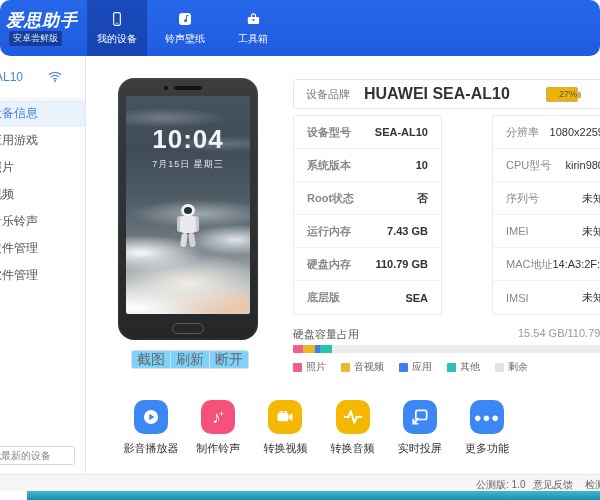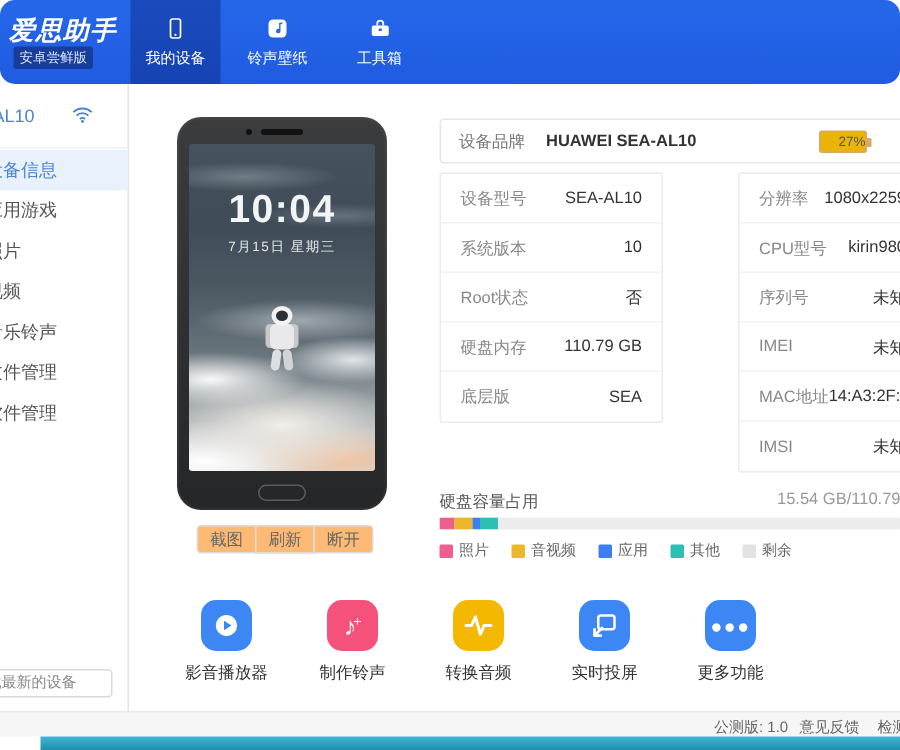--- a/index.html
+++ b/index.html
@@ -71,40 +71,40 @@
   .astro .visor { position:absolute; left:8px; top:3px; width:8px; height:7px;
                   background:#2b3138; border-radius:50%; }
   .astro .torso { position:absolute; left:4px; top:12px; width:16px; height:17px;
                   background:#e9e9ec; border-radius:4px; }
   .astro .leg-l { position:absolute; left:5px; top:29px; width:6px; height:14px;
                   background:#dddee1; border-radius:3px; transform:rotate(8deg); }
   .astro .leg-r { position:absolute; left:13px; top:29px; width:6px; height:14px;
                   background:#d2d3d6; border-radius:3px; transform:rotate(-8deg); }
 
   .shot-btns { position:absolute; left:131px; top:350px; display:flex; }
-  .pbtn { width:40px; height:19px; background:#fdba74; border:1px solid #ddd; margin-left:-1px;
-          font-size:11px; color:#666; display:flex; align-items:center; justify-content:center;
+  .pbtn { width:40px; height:19px; background:#7dd3fc; border:1px solid #ddd; margin-left:-1px;
+          font-size:14px; color:#666; display:flex; align-items:center; justify-content:center;
           cursor:pointer; }
   .pbtn:first-child { border-radius:3px 0 0 3px; margin-left:0; }
   .pbtn:last-child { border-radius:0 3px 3px 0; }
 
   
   .info-card { position:absolute; left:293px; top:79px; width:330px; height:30px;
                border:1px solid #e6e6e6; border-radius:3px; display:flex; align-items:center;
                padding-left:12px; }
   .info-card .lbl { font-size:11px; color:#777; }
-  .info-card .val { font-size:11px; color:#333; font-weight:bold; margin-left:14px; }
+  .info-card .val { font-size:16px; color:#333; font-weight:bold; margin-left:14px; }
   .battery { position:absolute; left:252px; top:7px; width:32px; height:15px;
              border:1px solid #d8a868; border-radius:2px; background:#eab308;
              font-size:9px; color:#555; text-align:right; line-height:13px; }
   .battery::after { content:""; position:absolute; right:-4px; top:4px; width:3px; height:6px;
              background:#d8a868; border-radius:0 1px 1px 0; }
 
   .tbl { position:absolute; top:115px; border:1px solid #ebebeb; border-radius:2px; background:#fff; }
-  .tbl-left  { left:293px; width:149px; }
+  .tbl-left  { left:293px; width:149px;font-weight:bold; }
   .tbl-right { left:492px; width:126px; }
   .trow { display:flex; justify-content:space-between; align-items:center; height:33px;
           padding:0 13px; border-bottom:1px solid #f2f2f2; }
   .trow:last-child { border-bottom:none; }
   .trow .k { font-size:11px; color:#888; white-space:nowrap; }
   .trow .v { font-size:11px; color:#333; white-space:nowrap; }
 
   
   .storage-title { position:absolute; left:293px; top:327px; font-size:11px; color:#555; }
   .storage-val   { position:absolute; left:518px; top:327px; font-size:11px; color:#999; white-space:nowrap; }
@@ -241,20 +241,24 @@
       </div>
     <div class="trow">
         <span class="k">系统版本</span>
         <span class="v">10</span>
       </div>
     <div class="trow">
         <span class="k">Root状态</span>
         <span class="v">否</span>
       </div>
     <div class="trow">
+        <span class="k">运行内存</span>
+        <span class="v">7.43 GB</span>
+      </div>
+    <div class="trow">
         <span class="k">硬盘内存</span>
         <span class="v">110.79 GB</span>
       </div>
     <div class="trow">
         <span class="k">底层版</span>
         <span class="v">SEA</span>
       </div>
   </div>
   <div class="tbl tbl-right">
     <div class="trow">
@@ -326,20 +330,31 @@
     </div>
     <div class="tool">
       <span class="tool-ic ic-pink">
         <span class="note-glyph">♪<span class="note-plus">+</span></span>
       </span>
       <span class="tool-lb">制作铃声</span>
     </div>
     <div class="tool">
       <span class="tool-ic ic-gold">
         <svg width="20" height="20" viewBox="0 0 24 24">
+            <rect x="3" y="7" width="13" height="10" rx="2" fill="#fff"></rect>
+            <path d="M16.5 10.2l4.5-2.6v8.8l-4.5-2.6z" fill="#fff"></path>
+            <rect x="5.5" y="4.8" width="4" height="1.8" rx="0.9" fill="#fff"></rect>
+            <rect x="10.5" y="4.8" width="4" height="1.8" rx="0.9" fill="#fff"></rect>
+          </svg>
+      </span>
+      <span class="tool-lb">转换视频</span>
+    </div>
+    <div class="tool">
+      <span class="tool-ic ic-gold">
+        <svg width="20" height="20" viewBox="0 0 24 24">
             <polyline points="2,12 6.5,12 9.5,5 13.5,19 16.5,12 22,12" fill="none" stroke="#fff" stroke-width="2.4" stroke-linecap="round" stroke-linejoin="round"></polyline>
           </svg>
       </span>
       <span class="tool-lb">转换音频</span>
     </div>
     <div class="tool">
       <span class="tool-ic ic-blue">
         <svg width="20" height="20" viewBox="0 0 24 24">
             <rect x="7" y="4" width="13" height="11" rx="2" fill="none" stroke="#fff" stroke-width="2"></rect>
             <path d="M4 20l6-6M4 20v-5M4 20h5" fill="none" stroke="#fff" stroke-width="2.2" stroke-linecap="round"></path>

